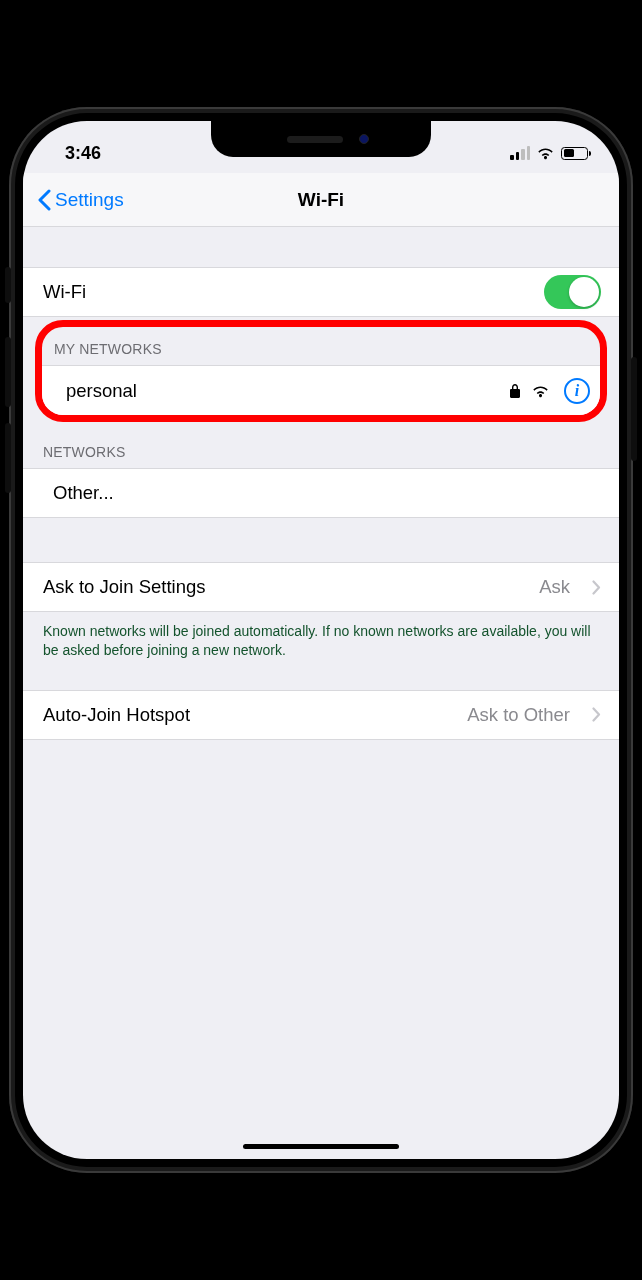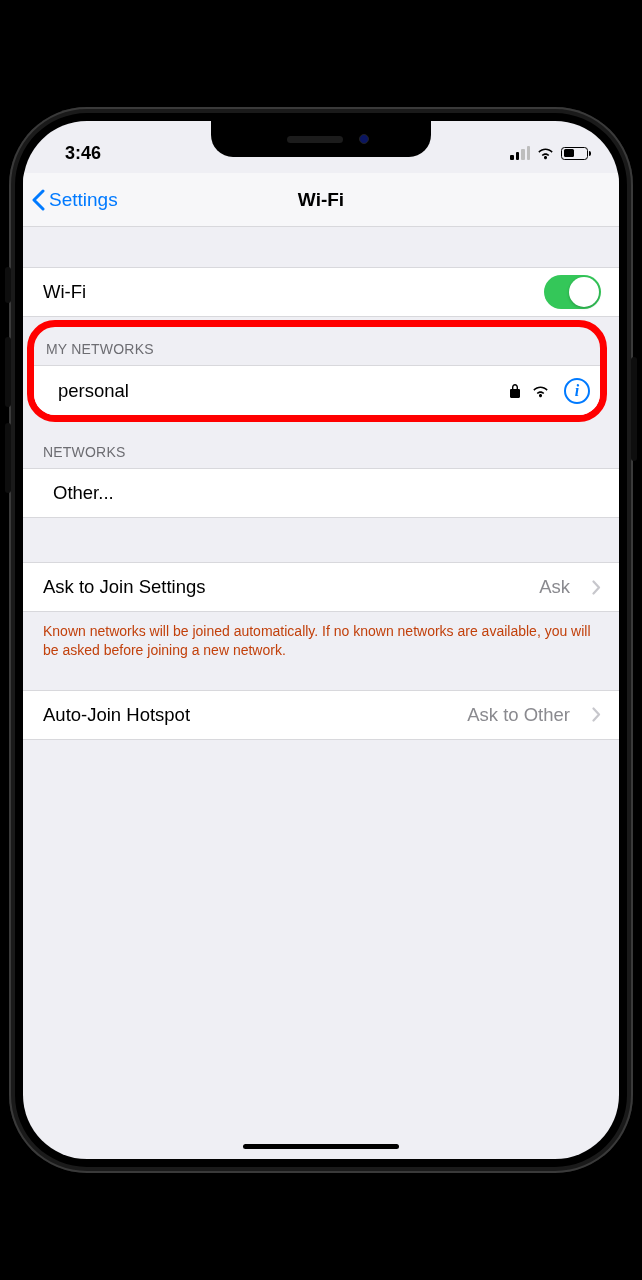--- a/index.html
+++ b/index.html
@@ -119,21 +119,21 @@
       height: 5px;
       background: #000;
       border-radius: 0 2px 2px 0;
       margin-left: 1px;
     }
     .nav-header {
       height: 54px;
       display: flex;
       align-items: center;
       position: relative;
-      padding: 0 8px;
+      padding: 0 14px;
       border-bottom: 1px solid #d8d8dc;
       background: #f7f7f9;
     }
     .back-button {
       display: flex;
       align-items: center;
       color: #007aff;
       font-size: 19px;
       gap: 4px;
     }
@@ -186,27 +186,27 @@
     }
     .section-header {
       padding: 22px 20px 8px 20px;
       font-size: 14px;
       color: #6d6d72;
       letter-spacing: 0.2px;
     }
     .section-footer {
       padding: 10px 20px 6px 20px;
       font-size: 14px;
-      color: #c2410c;
+      color: #14532d;
       line-height: 1.35;
     }
     .highlight-box {
       border: 7px solid #ff0000;
       border-radius: 28px;
-      margin: 3px 12px 0 4px;
+      margin: 3px 12px 0 12px;
       overflow: hidden;
     }
     .highlight-box .section-header {
       padding-top: 14px;
       padding-left: 12px;
     }
     .highlight-box .cell {
       padding-left: 14px;
       padding-right: 10px;
       border-bottom: none;

